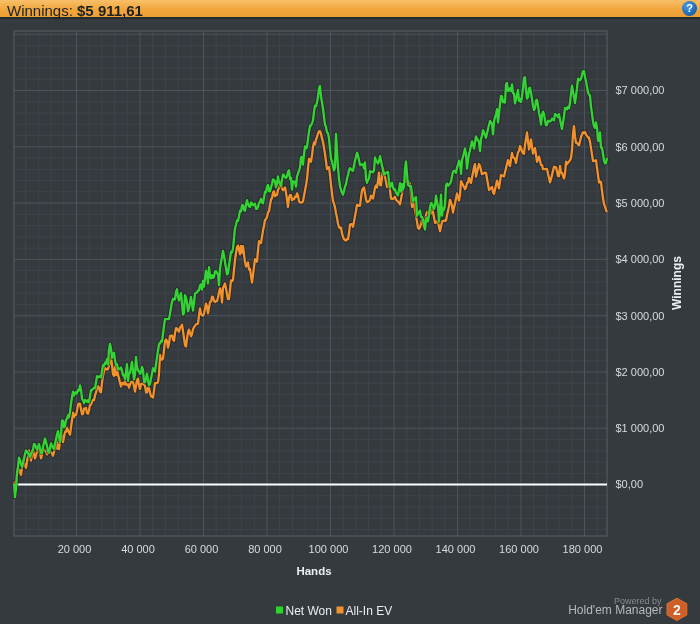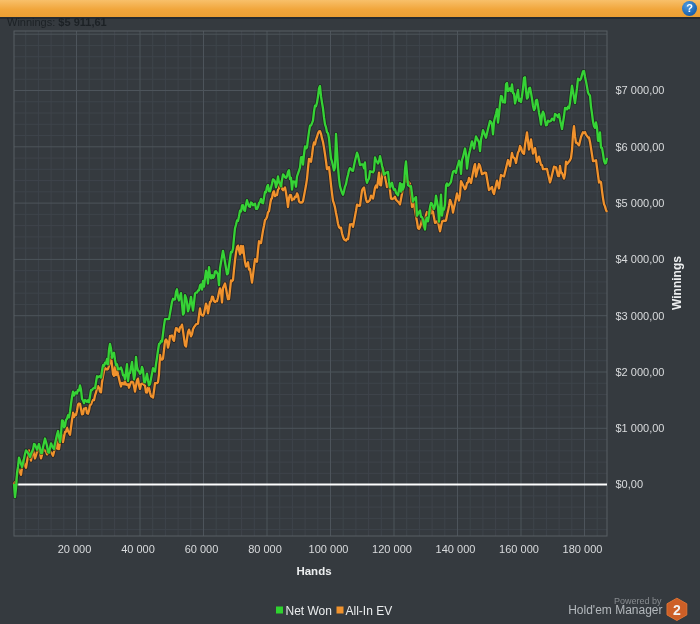--- a/index.html
+++ b/index.html
@@ -1,18 +1,18 @@
 <!DOCTYPE html>
 <html><head><meta charset="utf-8">
 <style>
 html,body{margin:0;padding:0;width:700px;height:624px;background:#353a3f;overflow:hidden;
 font-family:"Liberation Sans",sans-serif;}
 #bar{position:absolute;left:0;top:0;width:700px;height:17px;z-index:2;
 background:linear-gradient(#f8c06a,#f1a63c 55%,#ec9f33);border-bottom:2px solid #262b31;}
-#bar .t{position:absolute;left:7px;top:16px;font-size:11px;color:#1c2125;}
+#bar .t{position:absolute;left:7px;top:2px;font-size:15px;color:#1c2125;}
 #bar .t b{font-weight:bold;}
 #help{position:absolute;right:3px;top:1px;width:15px;height:15px;border-radius:50%;
 background:radial-gradient(circle at 35% 30%,#4d9be0,#1b62ad 70%);color:#fff;font-size:11px;
 font-weight:bold;text-align:center;line-height:15px;}
 svg{position:absolute;left:0;top:0;}
 .tick{font-size:11px;fill:#d9dbdd;}
 </style></head>
 <body>
 <div id="bar">
     <div class="t">Winnings: <b>$5 911,61</b></div>

